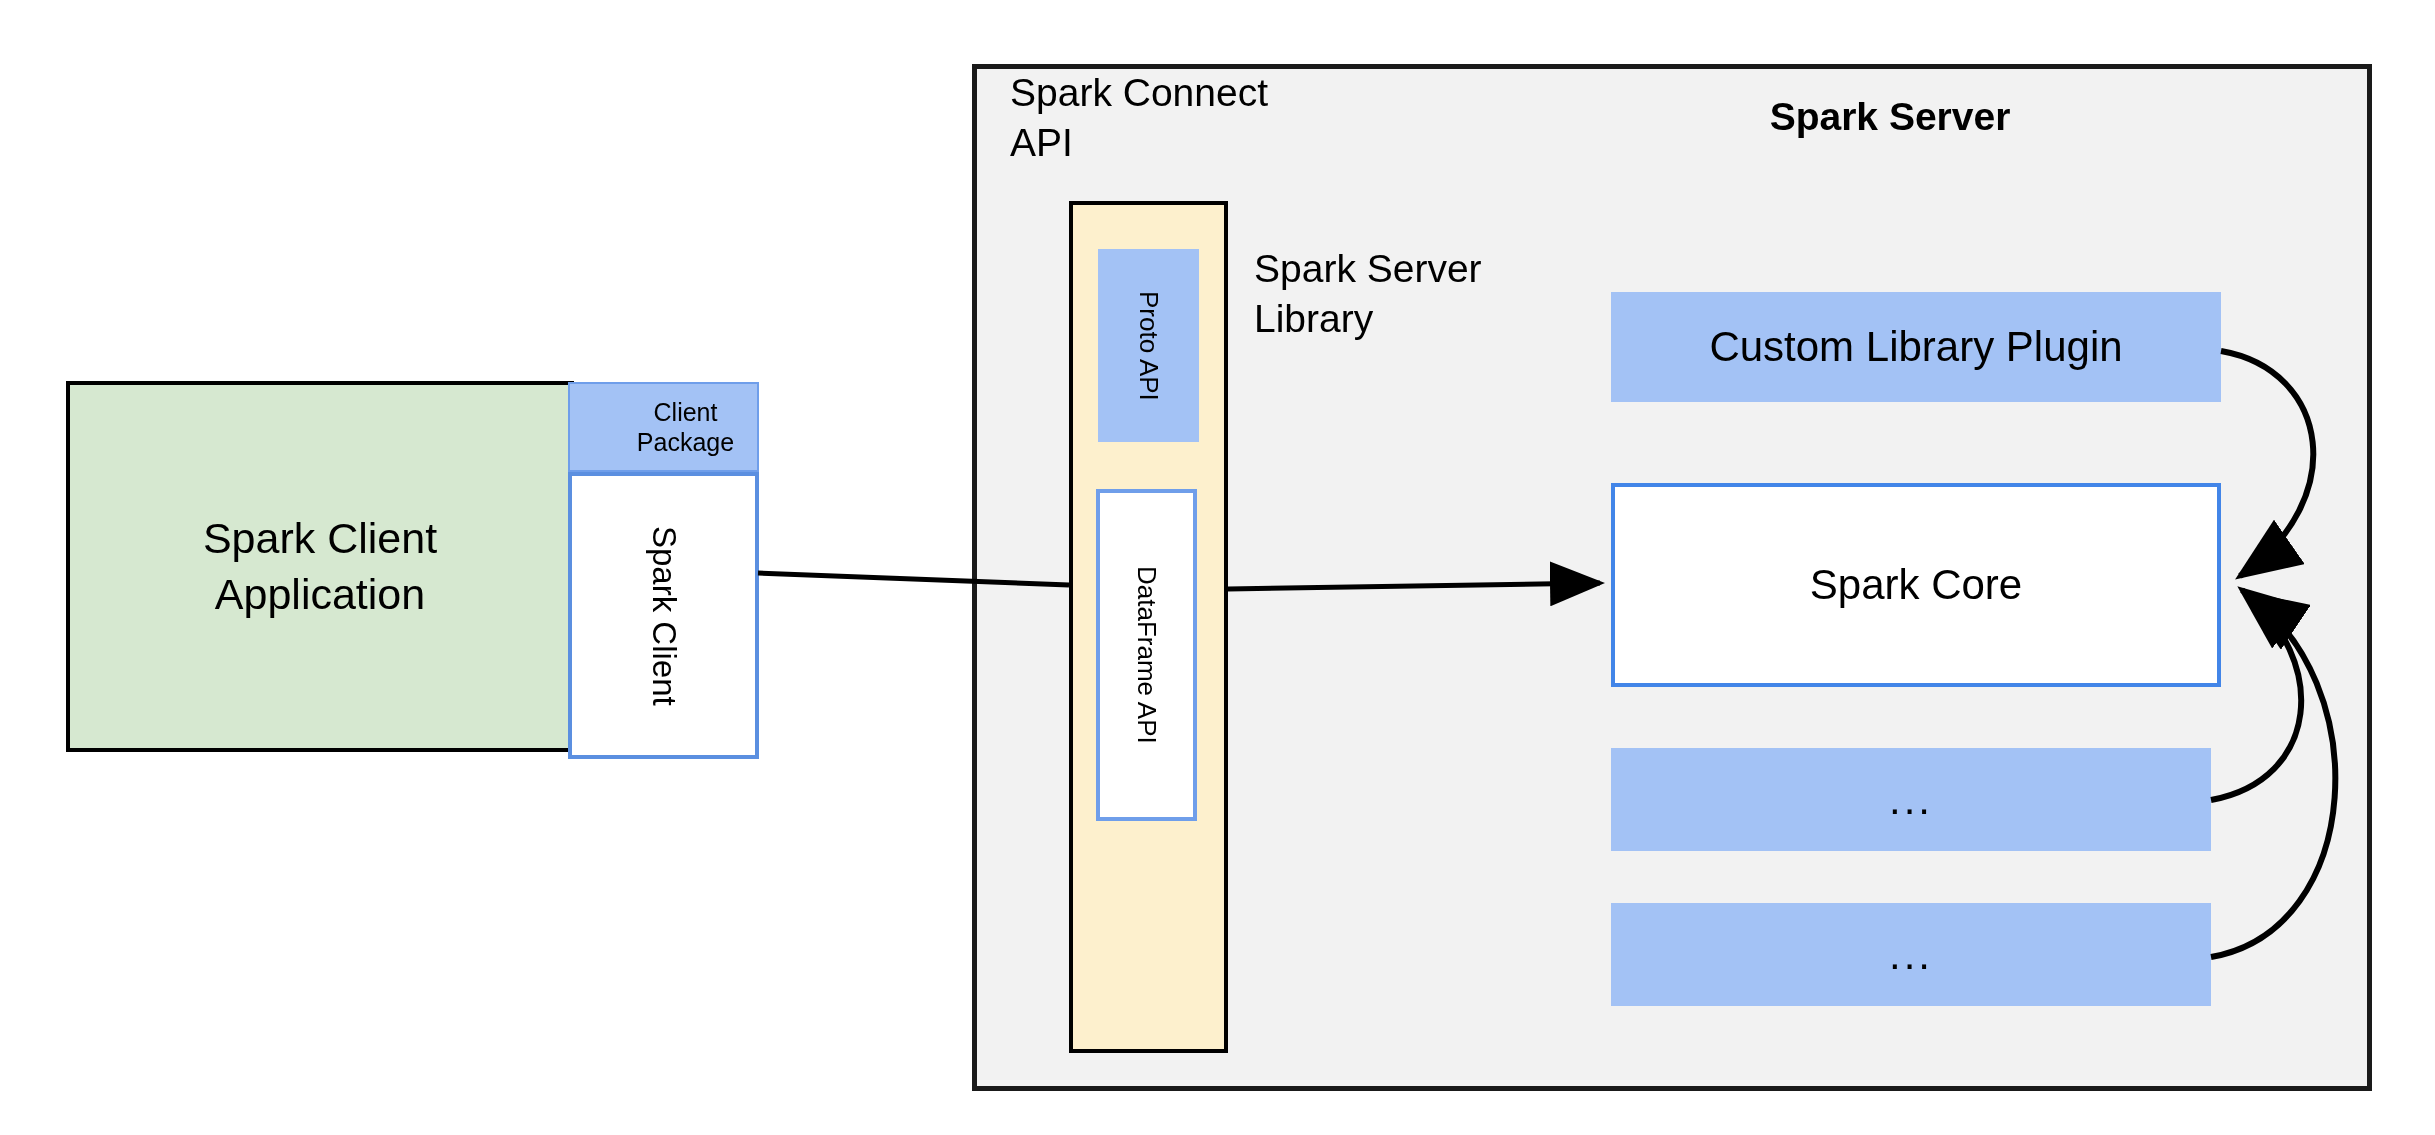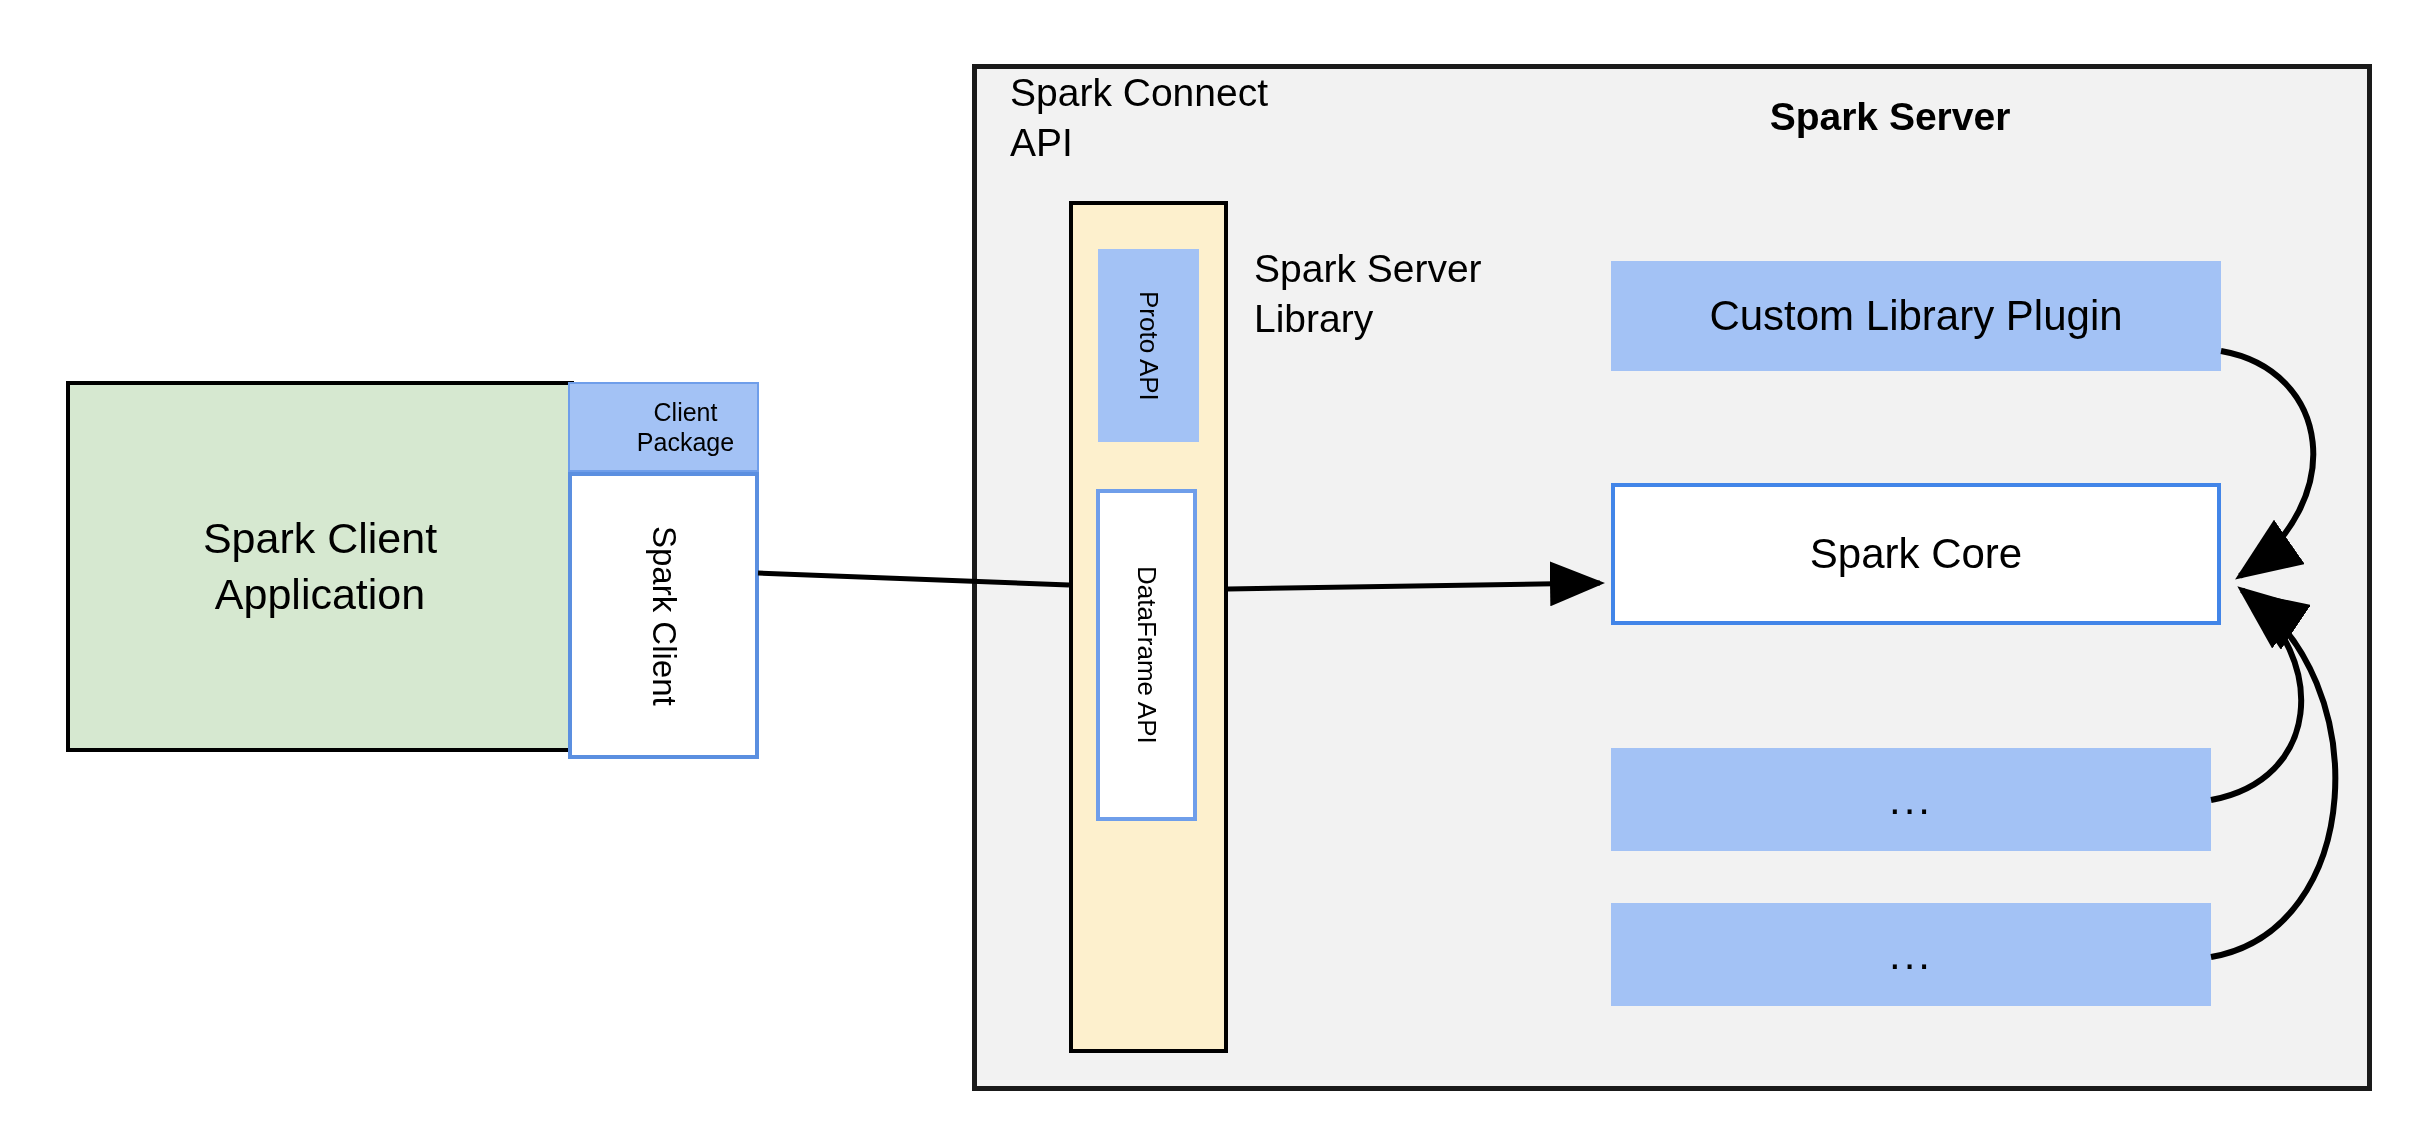--- a/index.html
+++ b/index.html
@@ -146,32 +146,32 @@
   #dataframe-api .vtext {
     writing-mode: vertical-rl;
     text-orientation: mixed;
     font-size: 26px;
     white-space: nowrap;
   }
 
   
   #custom-plugin {
     left: 1611px;
-    top: 261px;
+    top: 292px;
     width: 610px;
     height: 110px;
     background: #a3c2f5;
     font-size: 42px;
     z-index: 3;
   }
   #spark-core {
     left: 1611px;
     top: 483px;
     width: 610px;
-    height: 142px;
+    height: 204px;
     background: #ffffff;
     border: 4px solid #4285e8;
     font-size: 42px;
     z-index: 3;
   }
   #ellipsis-one {
     left: 1611px;
     top: 748px;
     width: 600px;
     height: 103px;

